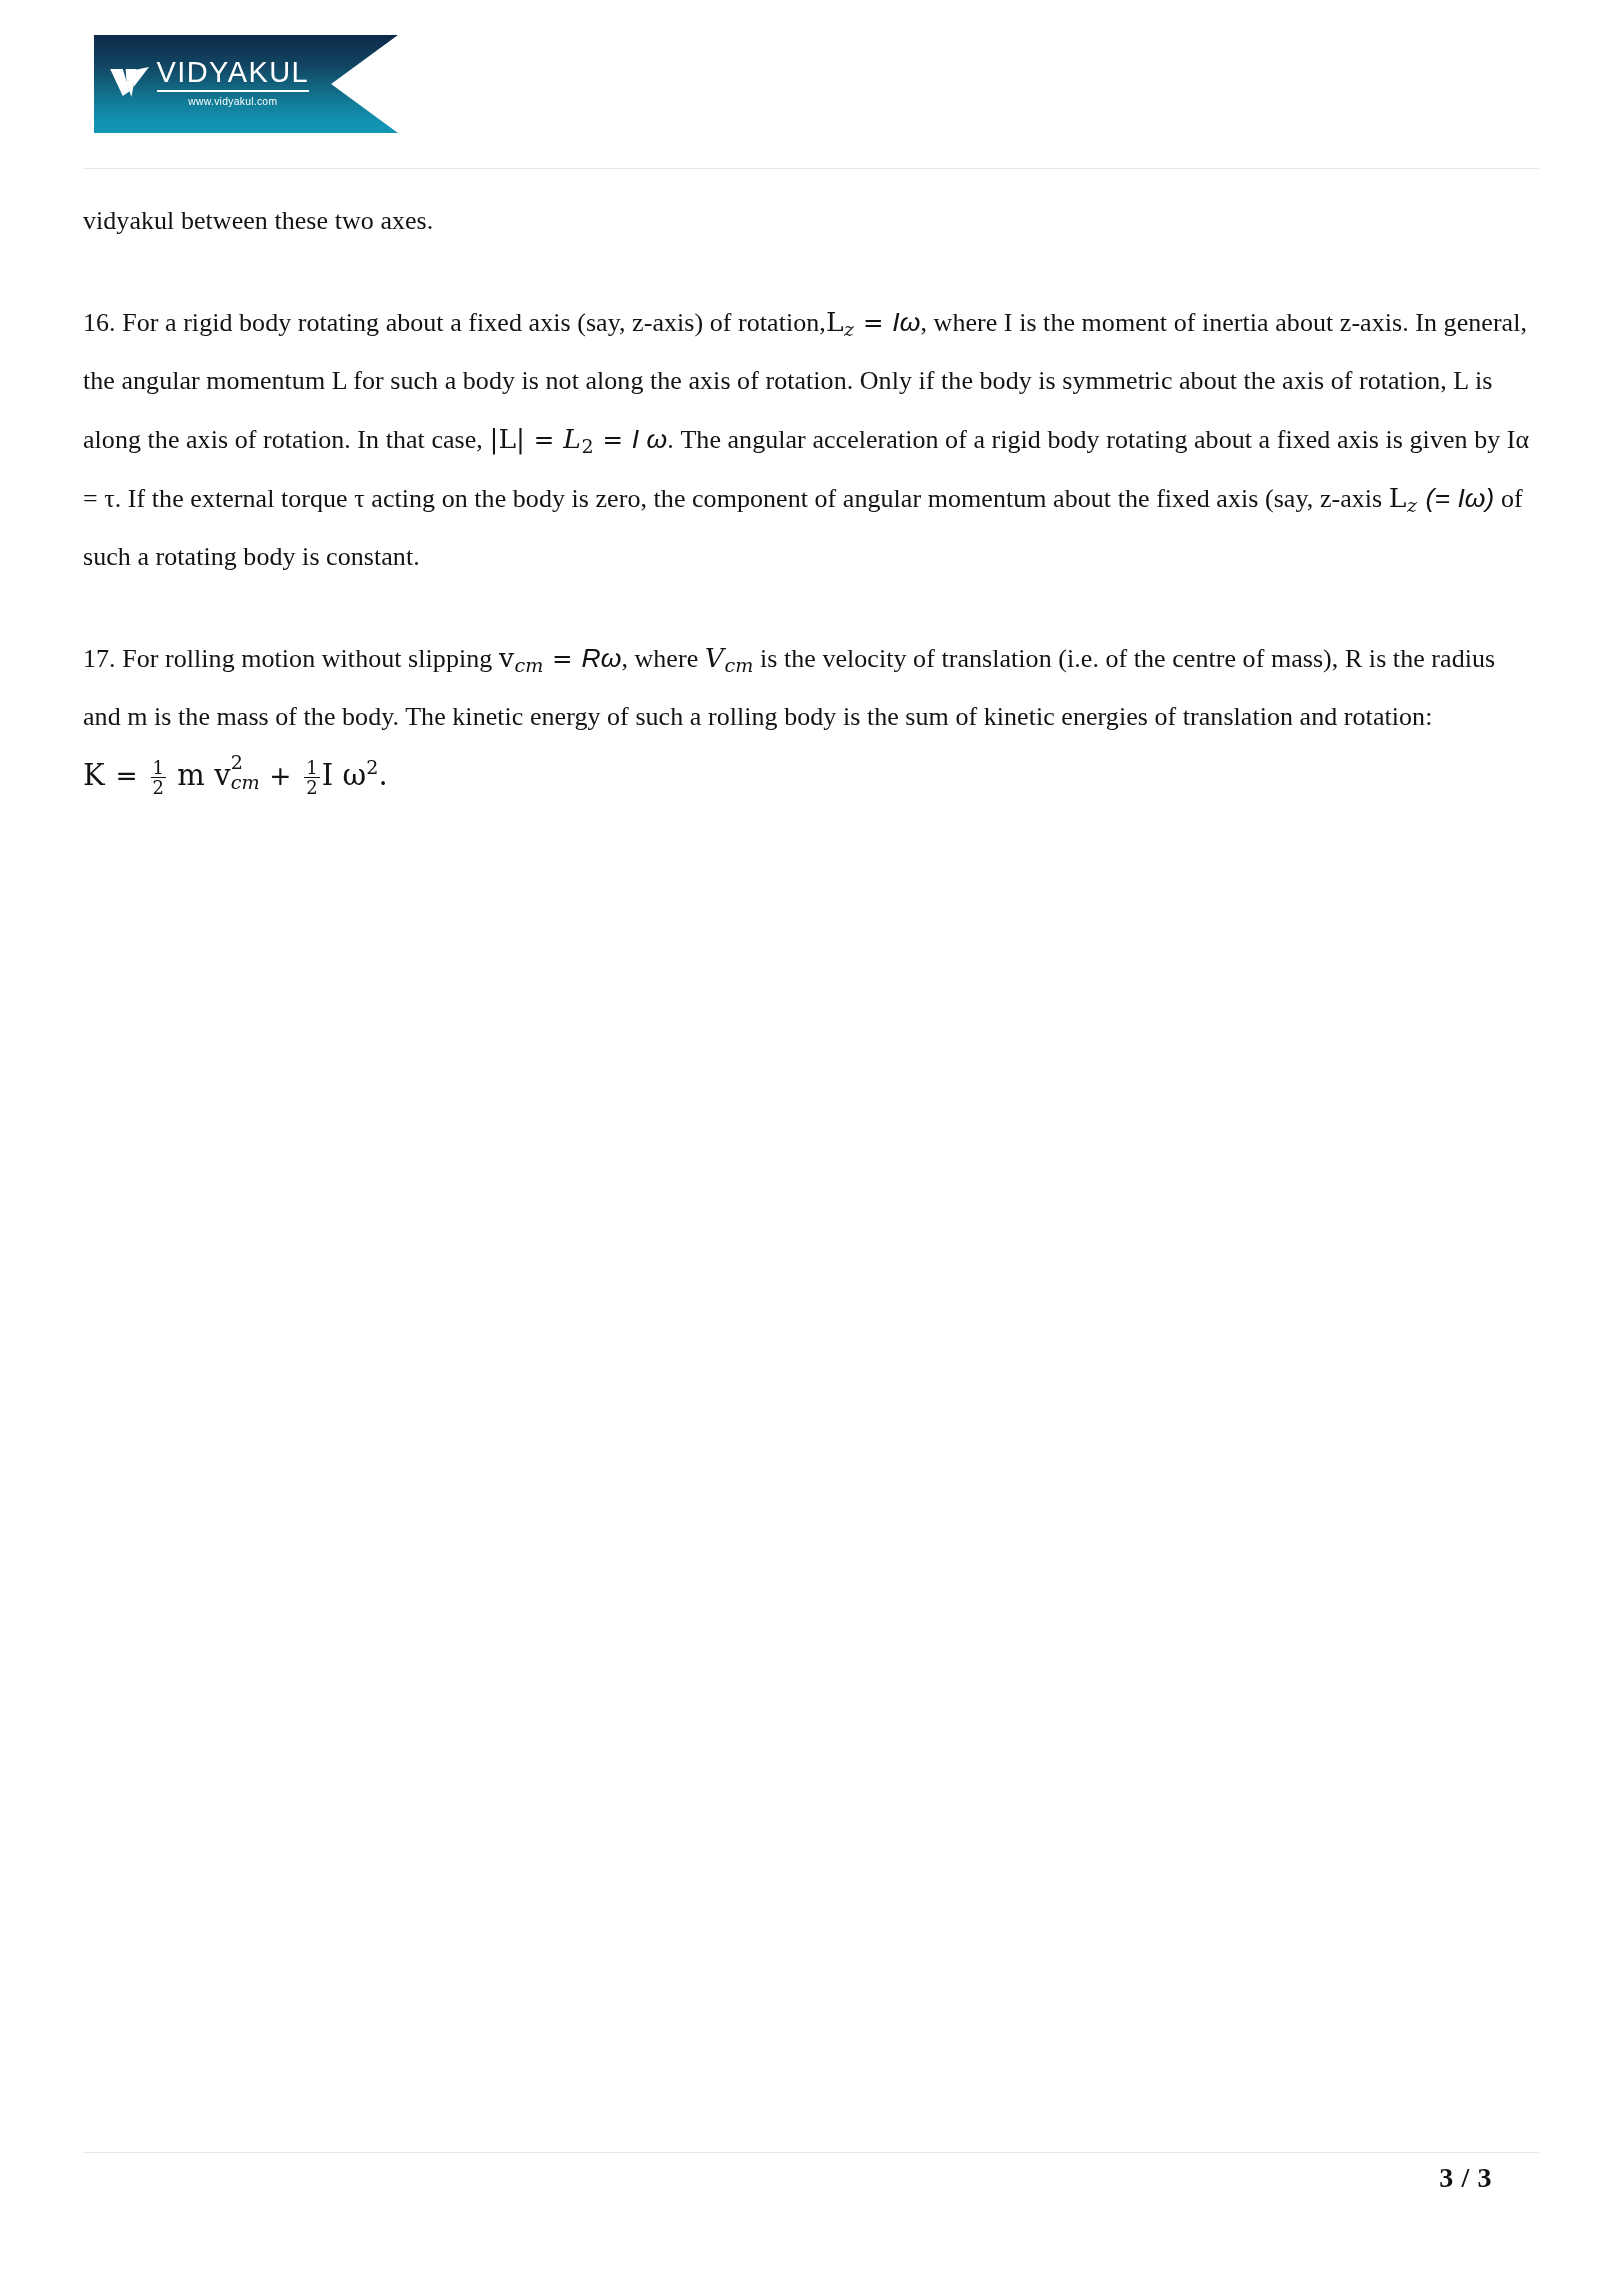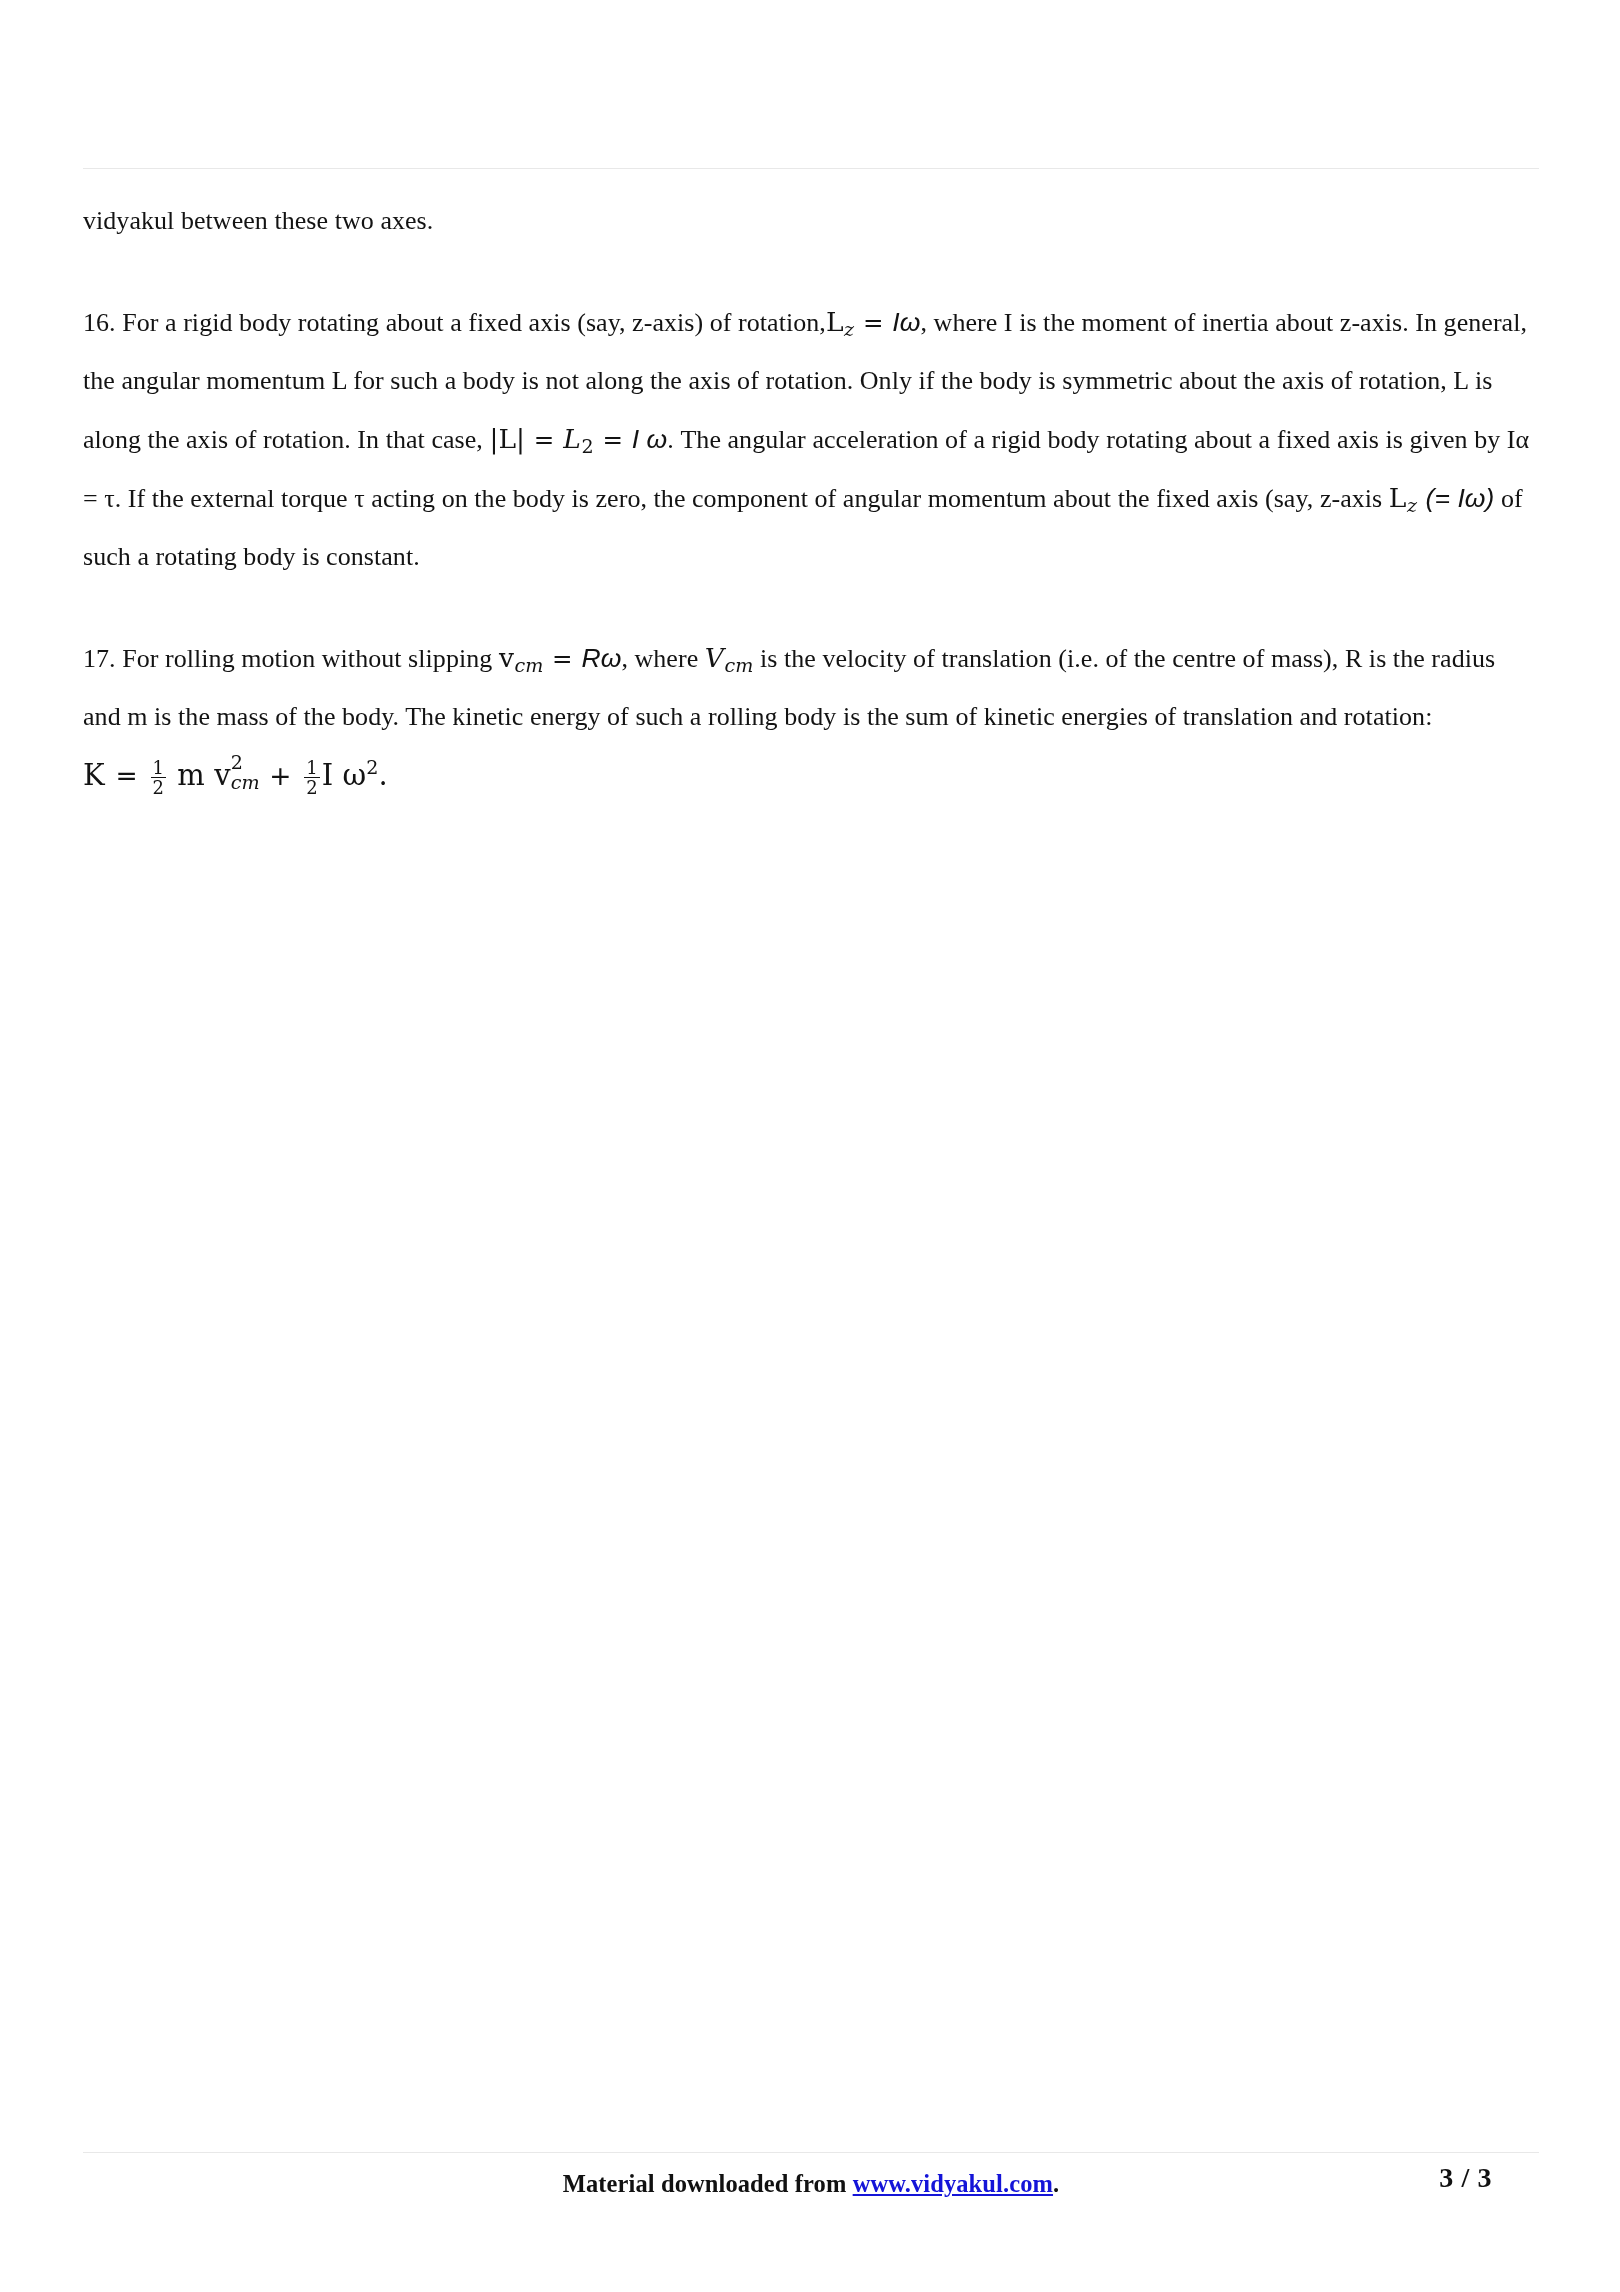--- a/index.html
+++ b/index.html
@@ -227,35 +227,51 @@
     font-weight: bold;
     color: #111111;
     letter-spacing: 0.6px;
   }
 </style>
 </head>
 <body>
 
 <div id="header">
 
+  <div id="logo-banner">
+    <div id="logo-shape"></div>
+    <div id="logo-inner">
+
+      <svg id="logo-mark" viewBox="0 0 44 34" aria-hidden="true">
+        <polygon points="0,3 13,3 20,26 13,31" fill="#ffffff"></polygon>
+        <polygon points="16,3 27,3 22,32 17,18" fill="#ffffff"></polygon>
+        <polygon points="25,4 40,1 24,22" fill="#ffffff"></polygon>
+      </svg>
+
+      <div id="logo-textblock">
+        <span id="logo-wordmark">VIDYAKUL</span>
+        <span id="logo-url">www.vidyakul.com</span>
+      </div>
+
+    </div>
+  </div>
 
   <div id="header-rule"></div>
 </div>
 
 <div id="content">
 
   <p class="para">vidyakul between these two axes.</p>
 
 
   <p class="para"><span>16. For a rigid body rotating about a fixed axis (say, z-axis) of rotation,</span><span class="mth"><span class="v">L</span><sub>z</sub><span class="op">=</span><span class="om">Iω</span></span><span>, where I is the moment of inertia about z-axis. In general, the angular momentum L for such a body is not along the axis of rotation. Only if the body is symmetric about the axis of rotation, L is along the axis of rotation. In that case,</span> <span class="mth"><span class="v">|L|</span><span class="op">=</span><span class="it">L</span><sub style="font-style:normal">2</sub><span class="op">=</span><span class="om">I ω</span></span><span>. The angular acceleration of a rigid body rotating about a fixed axis is given by Iα = τ. If the external torque τ acting on the body is zero, the component of angular momentum about the fixed axis (say, z-axis</span> <span class="mth"><span class="v">L</span><sub>z</sub>&nbsp;<span class="om">(= Iω)</span></span> <span>of such a rotating body is constant.</span></p>
 
   <p class="para tight"><span>17. For rolling motion without slipping</span> <span class="mth"><span class="v">v</span><sub>cm</sub><span class="op">=</span><span class="om">Rω</span></span><span>, where</span> <span class="mth"><span class="it">V</span><sub>cm</sub></span> <span>is the velocity of translation (i.e. of the centre of mass), R is the radius and m is the mass of the body. The kinetic energy of such a rolling body is the sum of kinetic energies of translation and rotation:</span>
     <span class="eqline"><span>K</span><span class="op">=</span><span class="frac"><span class="num">1</span><span class="den">2</span></span>&nbsp;<span>m</span>&nbsp;<span class="sq-sub"><span class="b">v</span><span class="p">2</span><span class="s">cm</span></span>&nbsp;&nbsp;&nbsp;<span class="op">+</span><span class="frac"><span class="num">1</span><span class="den">2</span></span><span>I</span>&nbsp;<span class="om">ω</span><sup>2</sup><span>.</span></span></p>
 
 </div>
 
 <div id="footer-rule"></div>
 
 <div id="footer">
-  <div id="footer-center"><span>Material downloaded from </span><a href="#">www.vidyakul.com</a><span>.</span></div>
   <div id="page-number">3 / 3</div>
 </div>
 
 
 </body></html>

